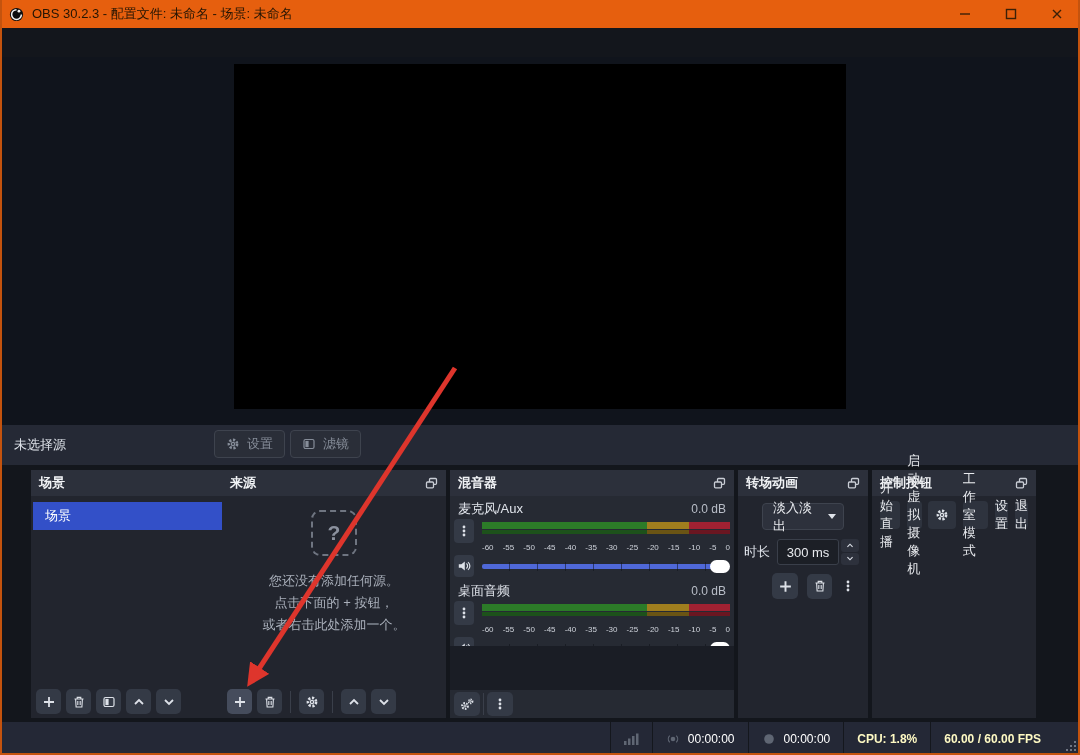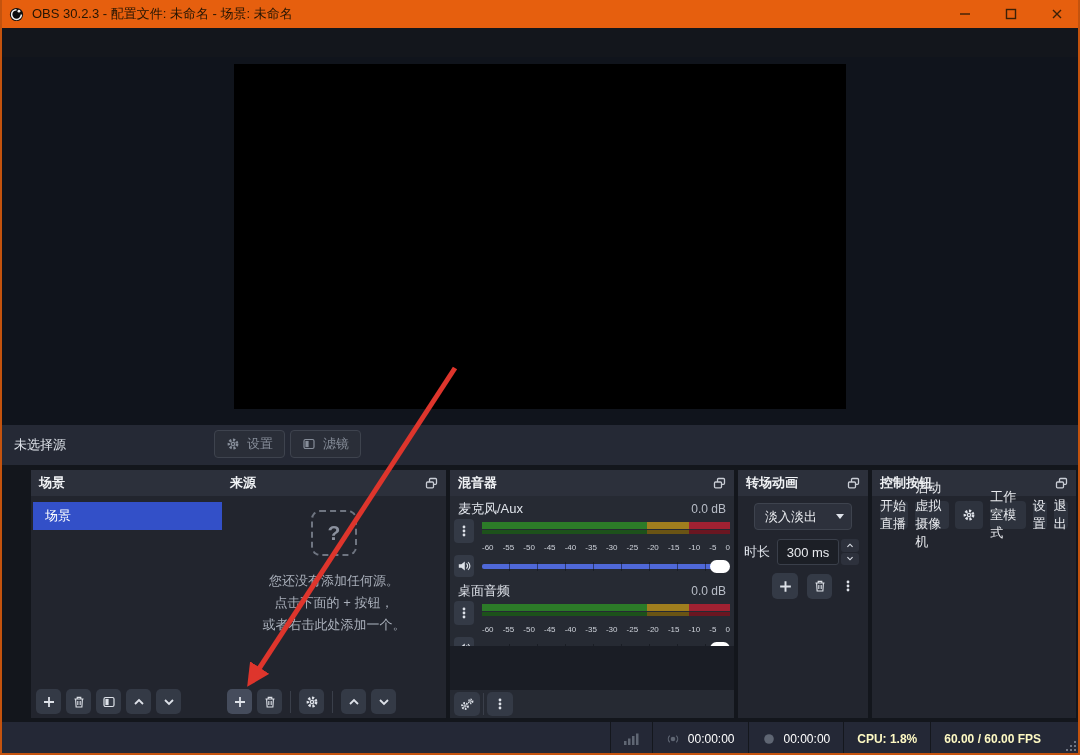--- a/index.html
+++ b/index.html
@@ -32,21 +32,21 @@
   
   .panel{position:absolute;top:470px;height:248px;background:#22252e;}
   .panel-header{height:26px;background:#2c303b;display:flex;align-items:center;padding:0 8px;box-sizing:border-box;}
   .panel-title{font-size:13px;font-weight:bold;color:#f0f2f5;}
   .popup-btn{margin-left:auto;color:#c9cdd5;}
   .popup-back{fill:#2c303b;stroke:currentColor;}
   #p-scenes{left:4px;width:214px;margin-left:27px;}
   #p-sources{left:222px;width:224px;}
   #p-mixer{left:450px;width:284px;background:#262a33;}
   #p-trans{left:738px;width:130px;}
-  #p-controls{left:872px;width:204px;}
+  #p-controls{left:872px;width:164px;}
   
   .scene-item{margin:6px 2px 0;height:28px;background:var(--selection,#3350c8);display:flex;align-items:center;
               padding-left:12px;font-size:13px;color:#fff;}
   .panel-toolbar{position:absolute;left:0;right:0;bottom:0;height:33px;display:flex;align-items:center;
                  padding:0 5px;gap:5px;}
   .tb-btn{width:25px;height:25px;background:#343a46;border-radius:5px;display:flex;align-items:center;justify-content:center;}
   .tb-btn.hl{background:#454c5c;}
   .tb-sep{width:1px;height:22px;background:#3a3f4a;margin:0 3px;}
   
   .empty-wrap{position:absolute;left:0;right:0;top:40px;display:flex;flex-direction:column;align-items:center;}
@@ -68,21 +68,21 @@
   .mx-slider-row{display:flex;align-items:center;margin-top:1px;height:24px;}
   .vol-slider{position:relative;flex:1;height:22px;margin-left:8px;}
   .vol-track{position:absolute;left:0;right:1px;top:9px;height:5px;border-radius:2px;background:var(--slider,#4f68d8);}
   .vol-ticks{position:absolute;left:0;right:1px;top:7px;height:9px;
              background:repeating-linear-gradient(to right,transparent 0 27px,rgba(14,17,24,.55) 27px 28px);}
   .vol-handle{position:absolute;right:0;top:5px;width:20px;height:13px;border-radius:7px;background:#fff;}
   .mixer-void{position:absolute;left:0;right:0;top:176px;bottom:28px;background:#1a1d25;}
   .mixer-toolbar{position:absolute;left:0;right:0;bottom:0;height:28px;display:flex;align-items:center;padding:0 4px;}
   .mixer-toolbar .tb-btn{width:26px;height:24px;}
   
-  .combo{margin:7px 16px 0;height:27px;background:#2d313c;border:1px solid #3e434e;border-radius:4px;
+  .combo{margin:7px 24px 0;height:27px;background:#2d313c;border:1px solid #3e434e;border-radius:4px;
          display:flex;align-items:center;box-sizing:border-box;}
   .combo-label{flex:1;padding-left:10px;font-size:13px;color:#e8eaee;}
   .combo-arrow{width:22px;display:flex;justify-content:center;}
   .tri-down{width:0;height:0;border-left:4.5px solid transparent;border-right:4.5px solid transparent;border-top:5.5px solid #dfe3ea;}
   .dur-row{margin-top:9px;display:flex;align-items:center;padding-left:6px;}
   .dur-label{font-size:13px;color:#dfe3ea;}
   .spinbox{margin-left:7px;width:62px;height:26px;background:#1c1f26;border:1px solid #3a3f4a;border-radius:3px;
            display:flex;align-items:center;justify-content:center;font-size:13px;color:#e8eaee;box-sizing:border-box;}
   .spin-arrows{width:18px;height:26px;margin-left:2px;display:flex;flex-direction:column;}
   .spin-cell{flex:1;background:#2d313c;border-radius:3px;display:flex;align-items:center;justify-content:center;margin-bottom:1px;}

